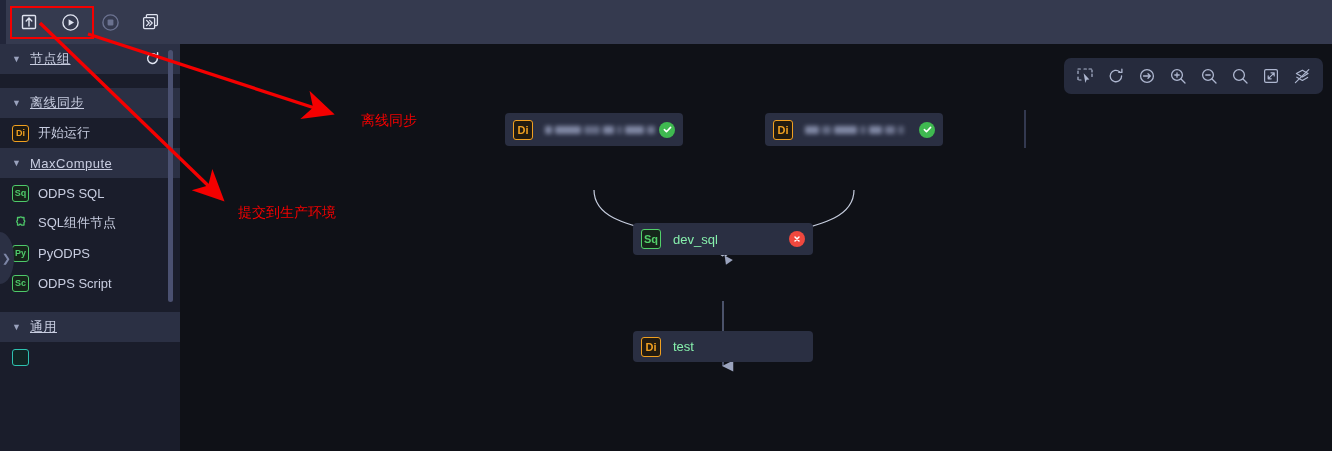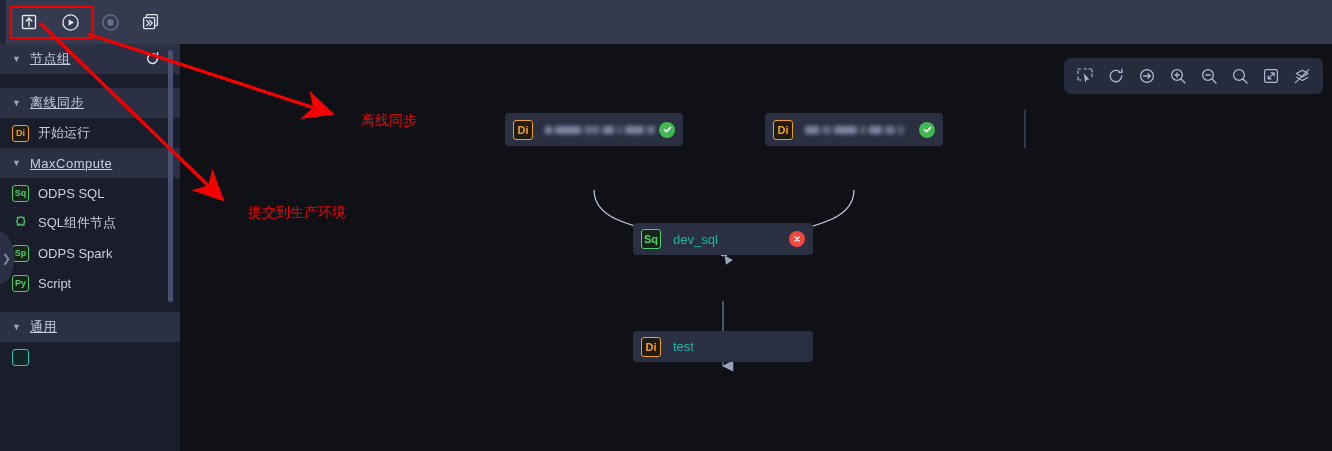--- a/index.html
+++ b/index.html
@@ -117,21 +117,21 @@
   }
   .gnode .gico {
     width: 20px; height: 20px; border-radius: 3px;
     border: 1.5px solid #f0a020; color:#f0a020;
     background:#221b10;
     font-size: 11px; font-weight: bold;
     display:flex; align-items:center; justify-content:center;
     margin-left: 8px; flex:none;
   }
   .gnode .gico.green { border-color:#52d06a; color:#52d06a; background:#16251a;}
-  .gnode .glabel { color:#14b8a6; font-size:13px; margin-left:12px; white-space:nowrap;}
+  .gnode .glabel { color:#86efac; font-size:13px; margin-left:12px; white-space:nowrap;}
   .badge {
     position:absolute; right:8px; top:50%; transform:translateY(-50%);
     width:16px; height:16px; border-radius:50%;
     display:flex; align-items:center; justify-content:center;
     font-size:10px; color:#fff; font-weight:bold;
   }
   .badge.ok  { background:#3fb950; }
   .badge.err { background:#f0483e; }
 
   
@@ -149,21 +149,21 @@
     width: 26px; height: 26px; border-radius: 4px;
     display:flex; align-items:center; justify-content:center;
     cursor: pointer;
   }
 
   
   .anno {
     position: absolute; color: #f40000; font-size: 14px; white-space: nowrap;
   }
   .anno-run { left: 361px; top: 112px; }
-  .anno-sub { left: 248px; top: 204px; }
+  .anno-sub { left: 238px; top: 204px; }
   #arrows { position:absolute; left:0; top:0; width:1332px; height:451px; pointer-events:none; }
 </style>
 </head>
 <body>
 
 <div id="app">
 
   <div class="toolbar">
     <div class="tb-strip"></div>
 
@@ -233,30 +233,30 @@
 
     <div class="sb-item">
       <span class="puzzle-ico">
         <svg width="17" height="17" viewBox="0 0 17 17" fill="none" stroke="#4ec96a" stroke-width="1.3">
           <path d="M5.5 2.5 h2.1 a1.3 1.3 0 0 1 2.3 0 h2.1 v2.6 a1.3 1.3 0 0 1 0 2.4 v2.6 h-2.6 a1.2 1.2 0 0 0 -2.3 0 H5.5 v-2.3 a1.3 1.3 0 0 1 0 -2.4 z" stroke-linejoin="round"></path>
         </svg>
       </span>
       <span class="sb-item-label">SQL组件节点</span>
     </div>
 
-    <div class="sb-item">
-      <span class="node-ico green">Sp</span>
-      <span class="sb-item-label">ODPS Spark</span>
-    </div>
 
     <div class="sb-item">
       <span class="node-ico green">Py</span>
-      <span class="sb-item-label">Script</span>
-    </div>
-
+      <span class="sb-item-label">PyODPS</span>
+    </div>
+
+    <div class="sb-item">
+      <span class="node-ico green">Sc</span>
+      <span class="sb-item-label">ODPS Script</span>
+    </div>
 
 
     <div class="sb-group pad">
       <span class="sb-chev">▼</span>
       <span class="sb-group-label">通用</span>
     </div>
     <div class="sb-item">
       <span class="node-ico teal"></span>
     </div>
 

